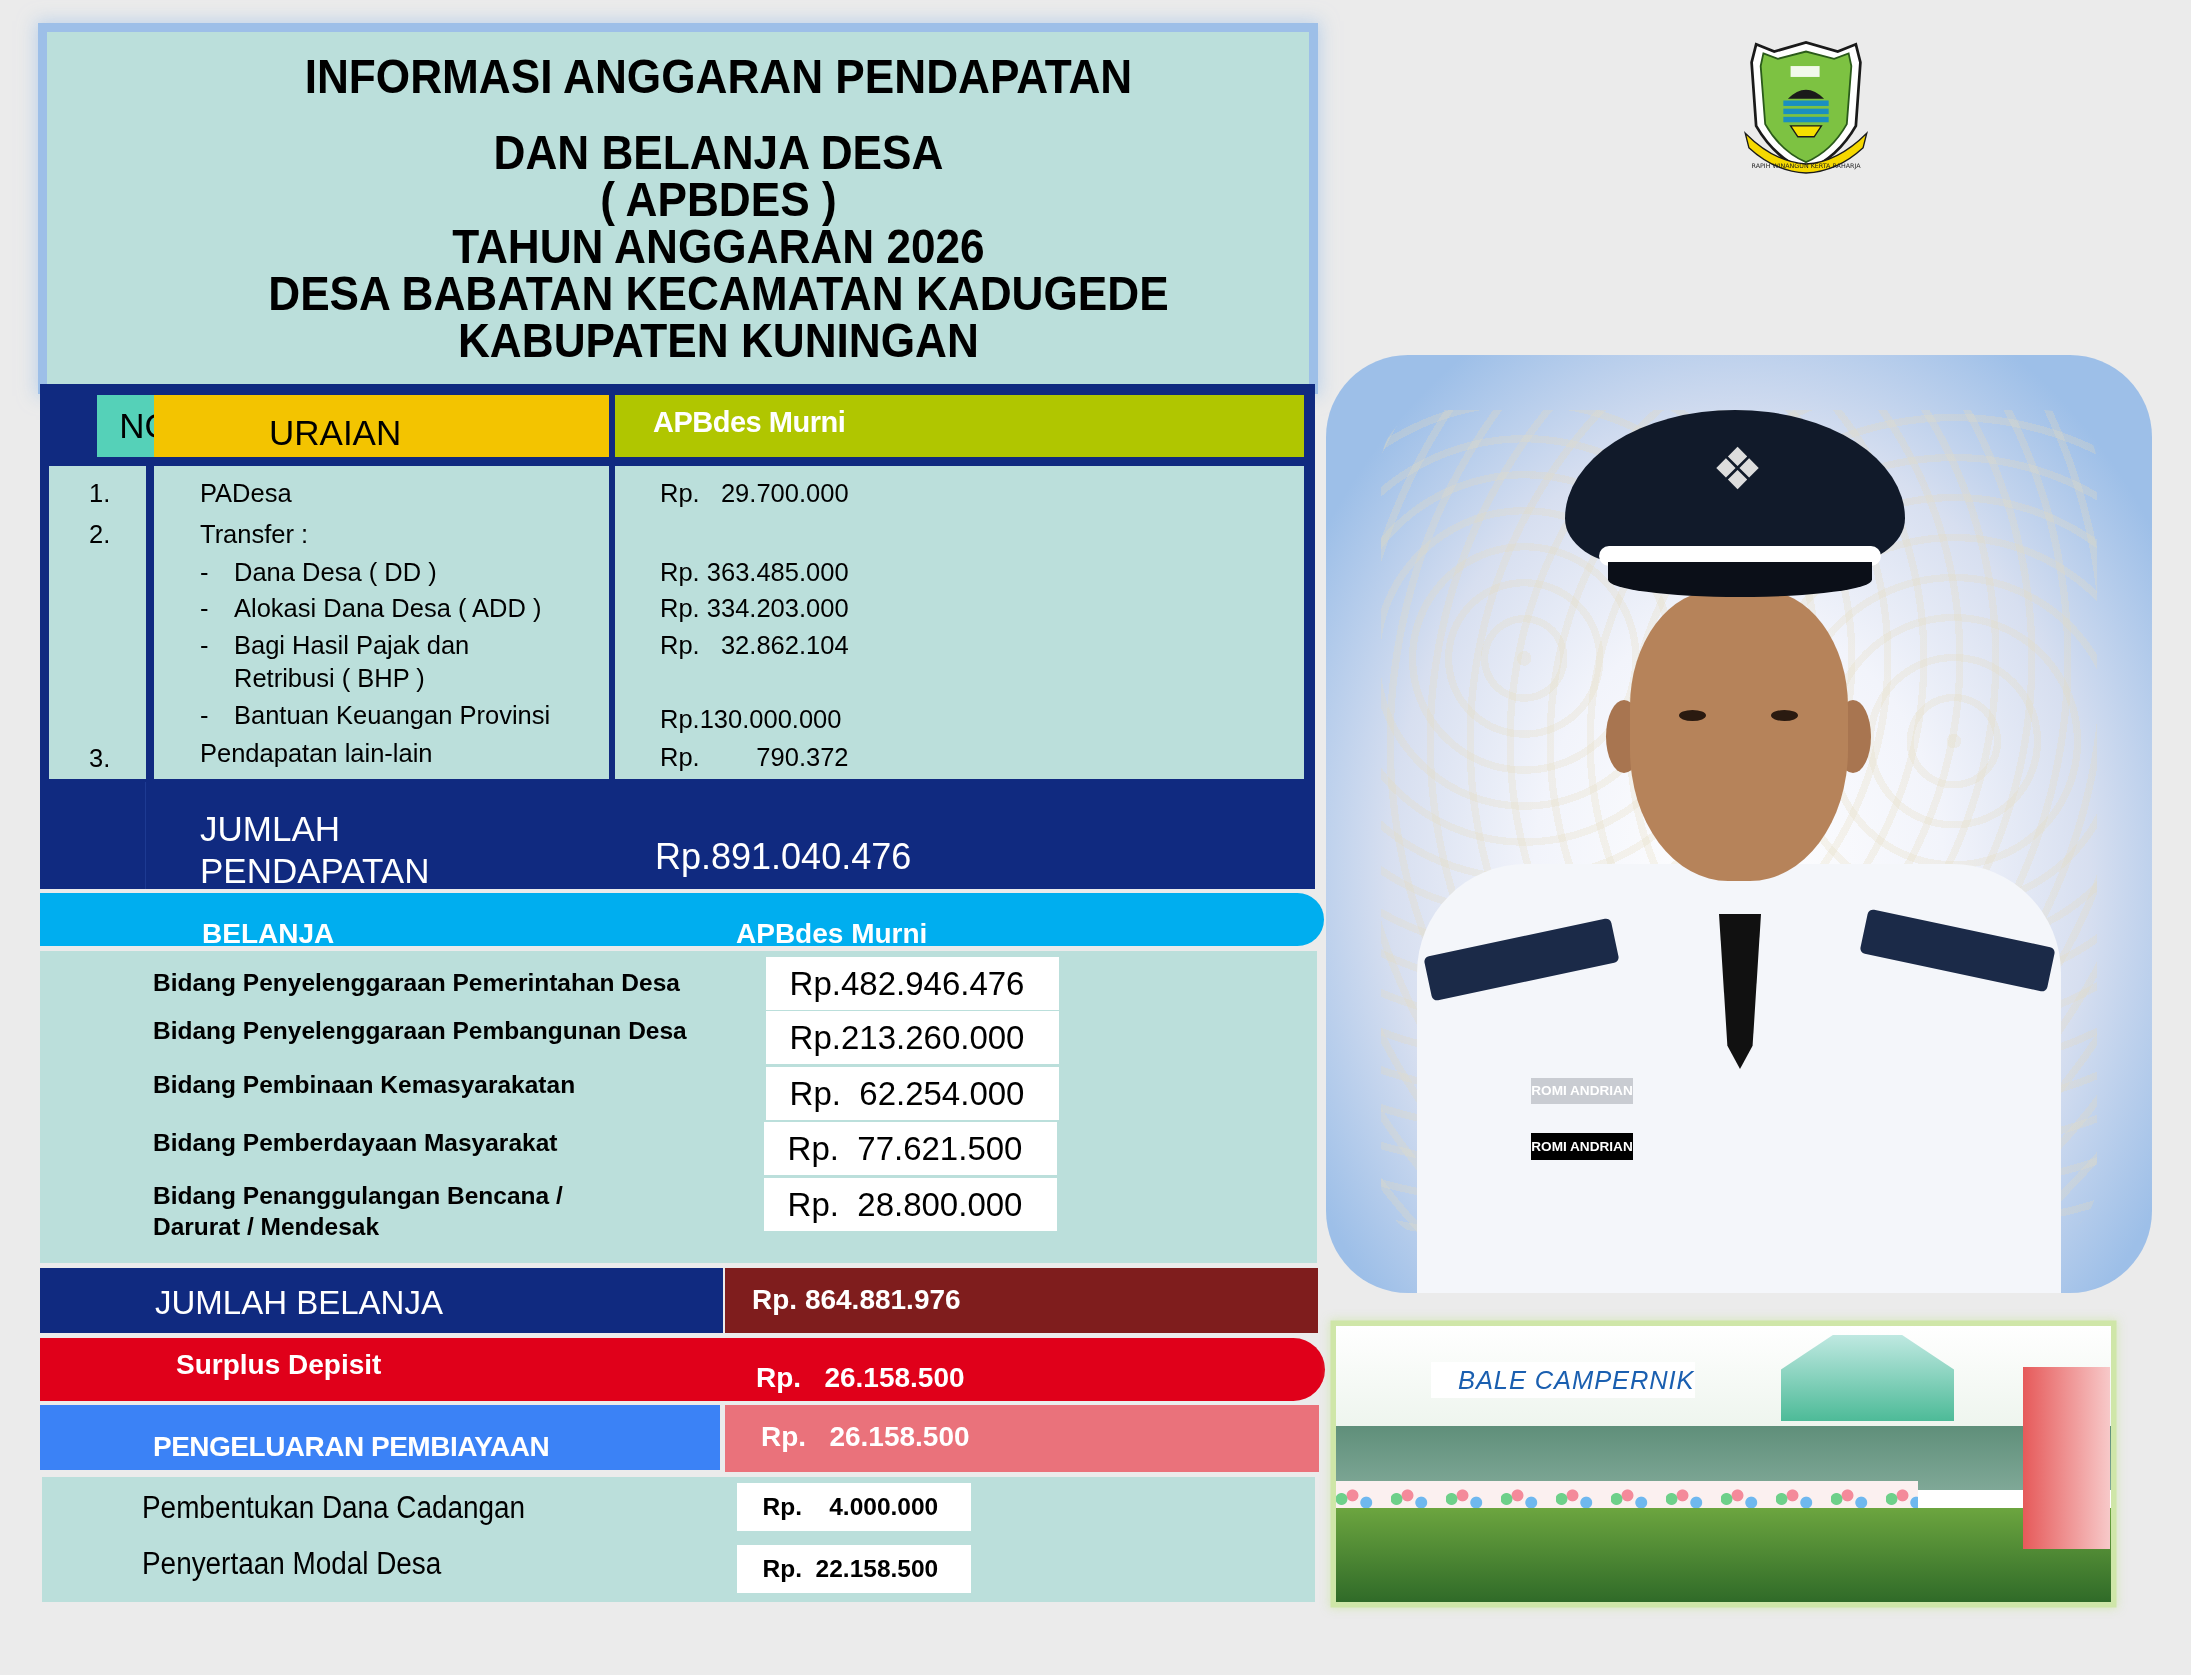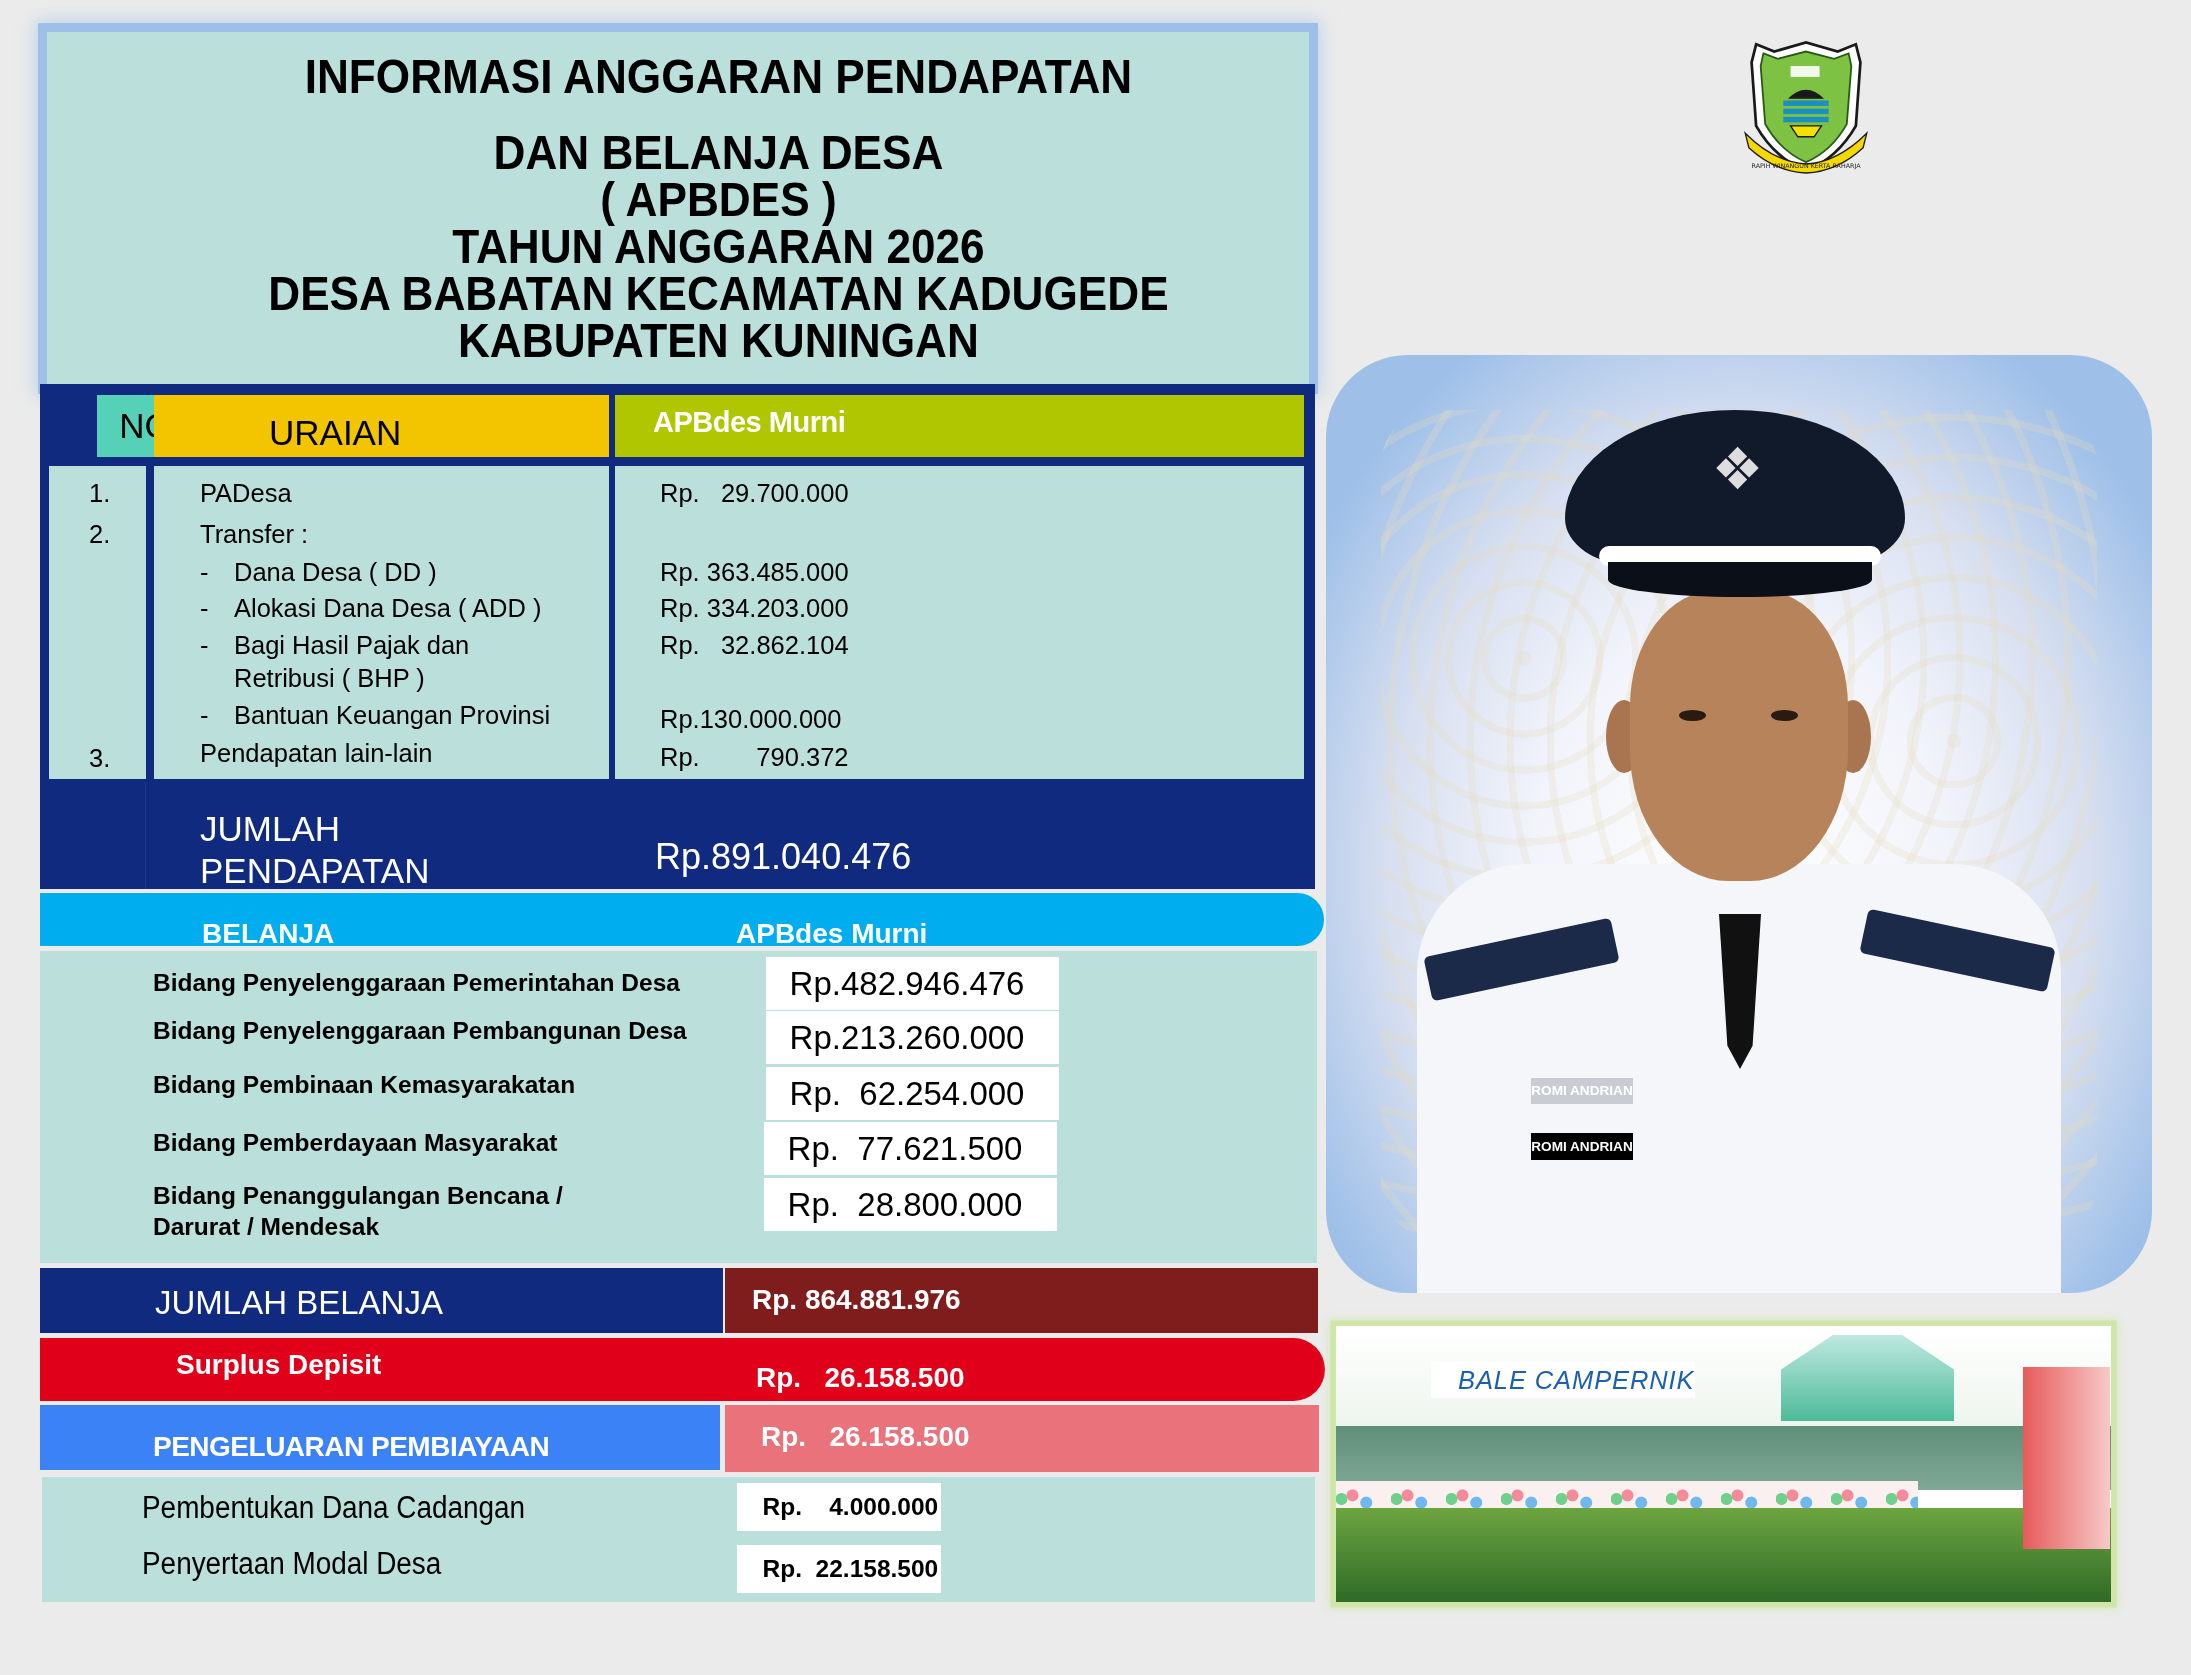--- a/index.html
+++ b/index.html
@@ -46,21 +46,21 @@
   .jb-left { left: 40px; top: 1268px; width: 683px; height: 65px; background: #102a80; color: #fff; font-size: 33px; padding: 16.4px 0 0 115px; }
   .jb-right { left: 725px; top: 1268px; width: 593px; height: 65px; background: #7f1d1d; color: #fff; font-weight: bold; font-size: 28px; padding: 16.4px 0 0 27px; }
 
   .surplus { left: 40px; top: 1338px; width: 1285px; height: 63px; background: #e0001a; border-radius: 0 32px 32px 0; color: #fff; font-weight: bold; font-size: 28px; }
   .surplus span { position: absolute; white-space: pre; }
 
   .peng-left { left: 40px; top: 1405px; width: 680px; height: 65px; background: #3b82f6; color: #fff; font-weight: bold; font-size: 28px; padding: 25.5px 0 0 113px; letter-spacing: -0.5px; }
   .peng-right { left: 725px; top: 1405px; width: 594px; height: 67px; background: #ea727b; color: #fff; font-weight: bold; font-size: 28px; padding: 16.4px 0 0 36px; white-space: pre; }
   .peng-body { left: 42px; top: 1477px; width: 1273px; height: 125px; background: #bbdfdb; }
   .pb-label { position: absolute; left: 100px; font-size: 31px; transform: scaleX(0.9); transform-origin: left; }
-  .pb-val { position: absolute; left: 695px; width: 204px; height: 48px; background: #fff; font-weight: bold; font-size: 24.5px; line-height: 48px; padding-left: 25.5px; white-space: pre; }
+  .pb-val { position: absolute; left: 695px; width: 234px; height: 48px; background: #fff; font-weight: bold; font-size: 24.5px; line-height: 48px; padding-left: 25.5px; white-space: pre; }
 
   
   .logo { left: 1738px; top: 35px; width: 136px; height: 141px; }
 
   
   .photo-frame { left: 1326px; top: 355px; width: 826px; height: 938px; border-radius: 82px; background: radial-gradient(ellipse at 50% 55%, #ffffff 0%, #f2f4fb 35%, #d7dff0 60%, #9dbfe8 85%); overflow: hidden; }
   .photo-ornament { position:absolute; inset: 55px; border-radius: 55px; background:
       repeating-radial-gradient(circle at 20% 30%, rgba(230,220,190,0.35) 0 7.3px, transparent 7.3px 36px),
       repeating-radial-gradient(circle at 80% 40%, rgba(230,220,190,0.35) 0 7.3px, transparent 7.3px 40px); opacity: 0.8; }
   .cap { position:absolute; left: 239px; top: 55px; width: 340px; height: 155px; background:#111a2a; border-radius: 50% 50% 20% 20% / 70% 70% 30% 30%; }

